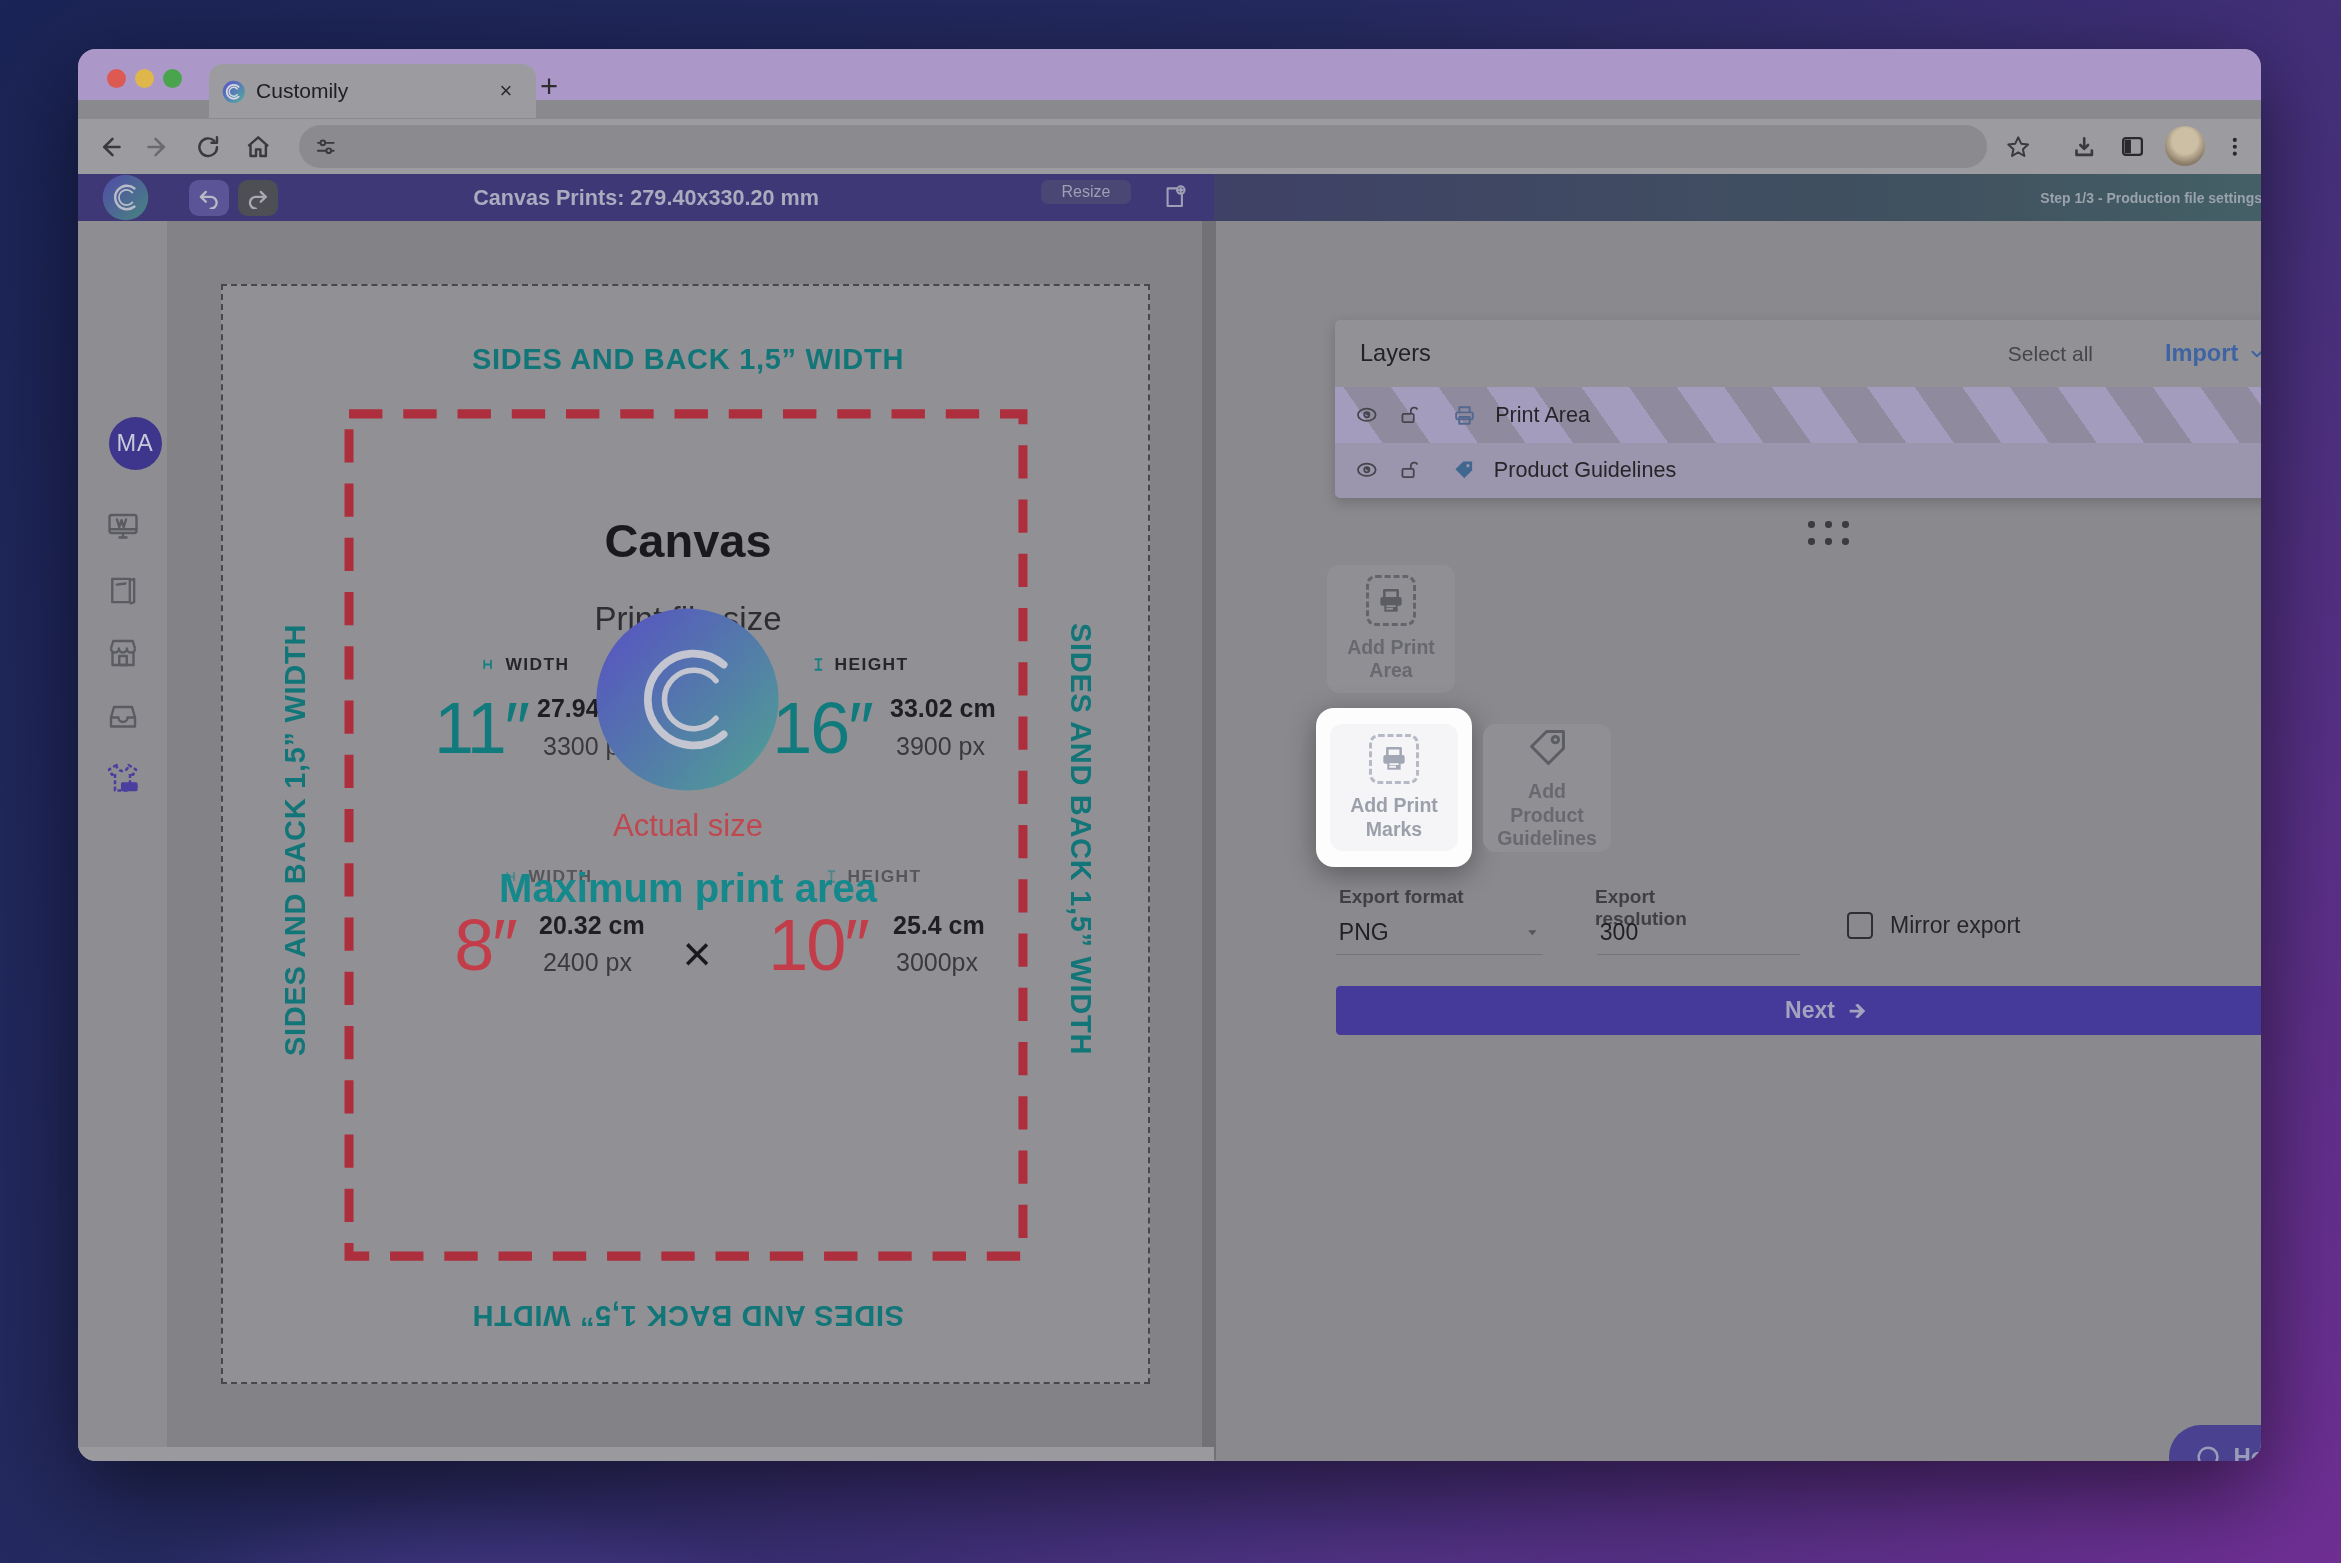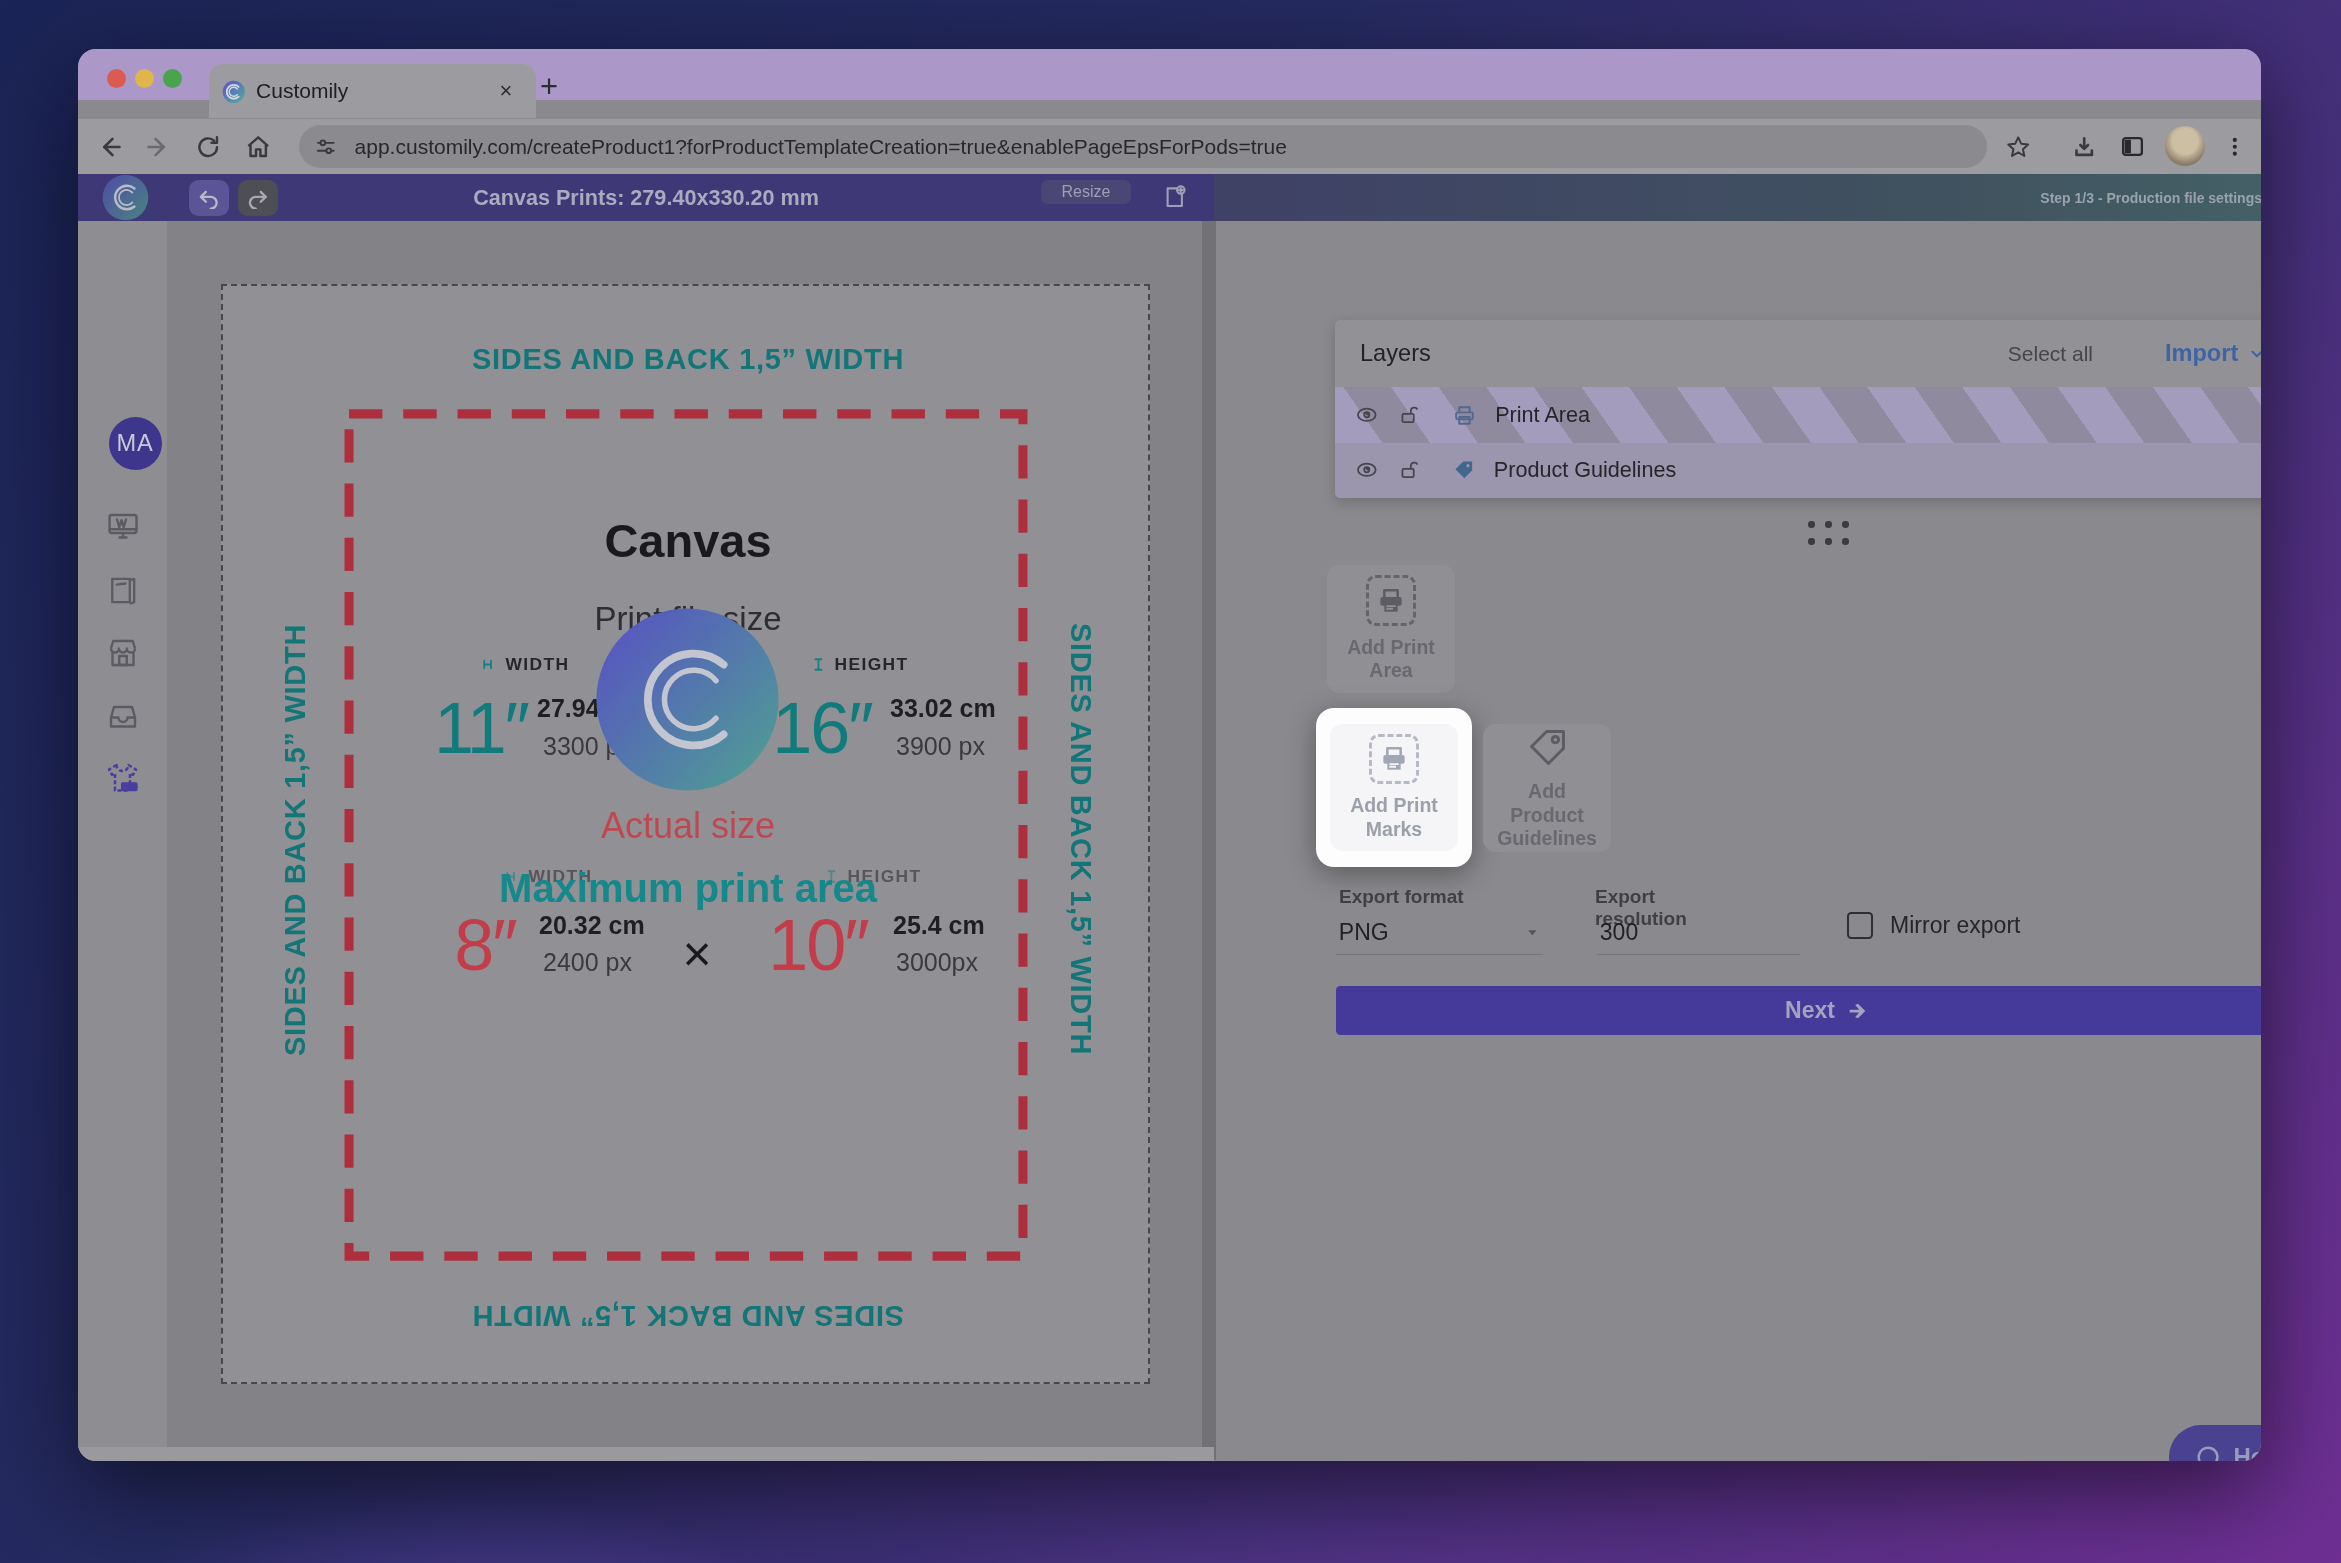--- a/index.html
+++ b/index.html
@@ -60,21 +60,21 @@
   .rot-b { transform:translate(-50%,-50%) rotate(180deg); }
   .ctr { transform:translate(-50%,-50%); }
   .canvas-title { font-size:47px; font-weight:bold; color:#1a1a1e; }
   .print-size { font-size:33px; color:#2e2e32; }
   .dim-label { font-size:17.4px; font-weight:600; letter-spacing:1.4px; color:#26262a; display:flex; align-items:center; gap:7px; }
   .big-num { font-size:72px; font-weight:300; letter-spacing:-2.1px; }
   .teal-num { color:#117a7c; }
   .red-num { color:#c23d49; }
   .cm-val { font-size:25px; font-weight:bold; color:#1f1f23; white-space:nowrap; }
   .px-val { font-size:25px; color:#3a3a3e; white-space:nowrap; }
-  .actual { font-size:36px; color:#bf4850; }
+  .actual { font-size:31px; color:#bf4850; }
   .maxarea { font-size:40px; font-weight:bold; color:#15888c; white-space:nowrap; }
   .times { font-size:50px; color:#1a1a1e; font-weight:300; }
   
   .panel { position:absolute; left:1138px; top:172px; width:1045px; height:1239px; background:#8a8a8e; }
   .layers-card { position:absolute; left:119px; top:99px; width:987px; height:178px; background:#97949f; border-radius:5.6px; box-shadow:0 4.2px 12.5px rgba(0,0,0,.18); overflow:hidden; }
   .layers-head { position:absolute; left:0; top:0; width:100%; height:67px; background:#929296; display:flex; align-items:center; }
   .layers-title { font-size:23.6px; color:#232327; margin-left:25px; flex:0 0 auto; }
   .select-all { position:absolute; right:229px; font-size:21px; color:#45454a; }
   .import { position:absolute; right:56px; font-size:23.6px; font-weight:600; color:#3e64a3; display:flex; align-items:center; gap:9.7px; }
   .lrow { position:absolute; left:0; width:100%; height:56px; display:flex; align-items:center; }
@@ -155,21 +155,20 @@
           <path d="M5 10v10h5v-6h4v6h5V10"></path>
         </svg>
     </div>
     <div class="urlpill">
       <svg width="23.6" height="23.6" viewBox="0 0 24 24" fill="none" stroke="#3a3a3e" stroke-width="2" stroke-linecap="round" style="margin-left:15.3px">
         <circle cx="9" cy="8" r="2.4"></circle>
           <path d="M11.5 8H20M4 8h2.4"></path>
           <circle cx="15" cy="16" r="2.4"></circle>
           <path d="M4 16h8.5M17.5 16H20"></path>
       </svg>
-      <span class="url-text">app.customily.com/createProduct1?forProductTemplateCreation=true&amp;enablePageEpsForPods=true</span>
     </div>
     <div class="nav-ic" style="left:1921px;">
       <svg width="26.4" height="26.4" viewBox="0 0 24 24" fill="none" stroke="currentColor" stroke-width="1.8" stroke-linejoin="round">
           <path d="M12 3l2.7 5.8 6.3.7-4.7 4.3 1.3 6.2-5.6-3.2-5.6 3.2 1.3-6.2L3 9.5l6.3-.7z"></path>
         </svg>
     </div>
     <div class="nav-ic" style="left:1987px;">
       <svg width="26.4" height="26.4" viewBox="0 0 24 24" fill="none" stroke="currentColor" stroke-width="2.4" stroke-linecap="round" stroke-linejoin="round">
           <path d="M12 4v9M8.5 10L12 13.5 15.5 10"></path>
           <path d="M5 15v4h14v-4"></path>

